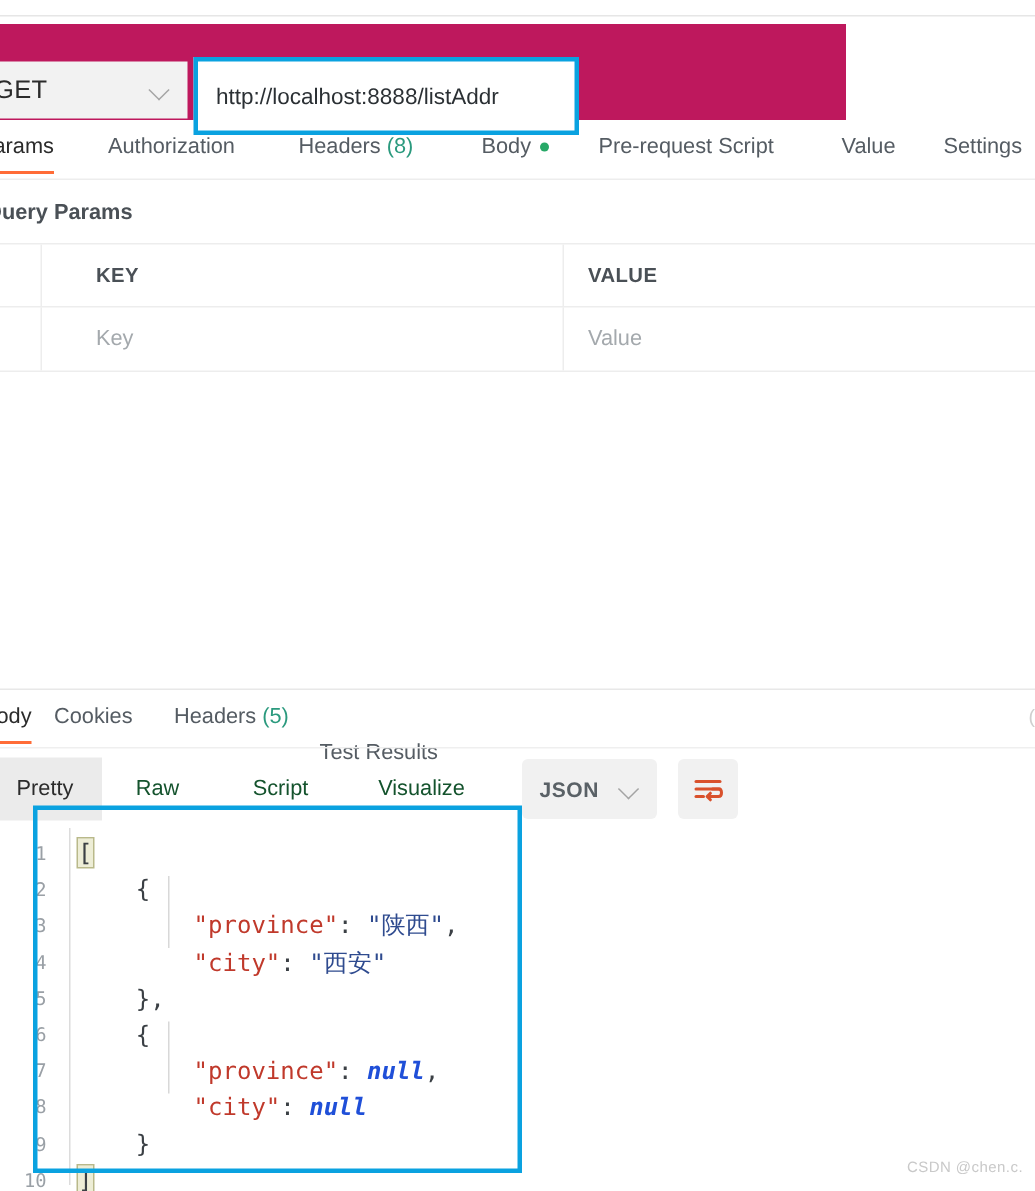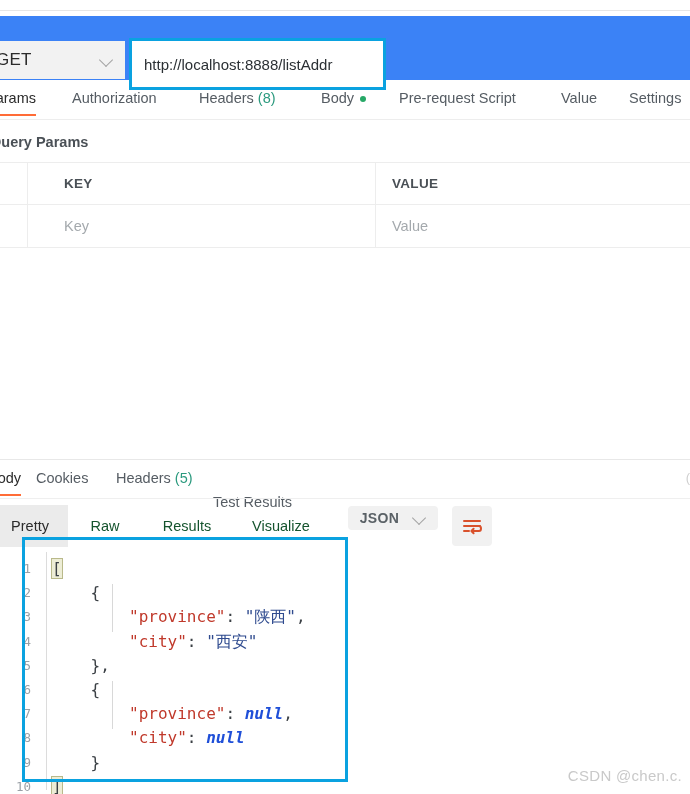--- a/index.html
+++ b/index.html
@@ -12,22 +12,22 @@
   #app { position: relative; width: 690px; height: 794px; background:#fff; }
 
   
   .top-divider {
     position:absolute; left:0; top:10px; width:690px; height:1px;
     background:#e6e6e6;
   }
 
   
   .url-row {
-    position:absolute; left:0; top:16px; width:690px; height:64px;
-    background:#3b82f6;
+    position:absolute; left:0; top:16px; width:564px; height:64px;
+    background:#be185d;
   }
   .method-box {
     position:absolute; left:0; top:25px; width:125px; height:38px;
     background:#f2f2f2; display:flex; align-items:center;
     justify-content:space-between; padding:0 12px 0 0;
   }
   .method-label {
     font-size:17px; color:#2b2b2b; font-weight:400; letter-spacing:.2px;
     margin-left:-4px;
   }
@@ -120,21 +120,21 @@
   }
 
   
   .fmt-bar { position:absolute; left:0; top:505px; width:690px; height:42px;text-align:right; }
   .seg {
     position:absolute; top:0; height:42px; display:flex; align-items:center;
     justify-content:center; font-size:14.5px; color:#14532d; cursor:pointer;
   }
   .seg.sel { background:#ebebeb; color:#2b2b2b; }
   .json-pill {
-    position:absolute; left:348px; top:506px; width:90px; height:24px;
+    position:absolute; left:348px; top:506px; width:90px; height:40px;
     background:#f1f1f1; border-radius:4px;
     display:flex; align-items:center; justify-content:center; gap:14px;
     cursor:pointer;
   }
   .json-pill .lbl { font-size:14px; color:#5a6166; font-weight:bold; letter-spacing:.4px; }
   .wrap-btn {
     position:absolute; left:452px; top:506px; width:40px; height:40px;
     background:#f1f1f1; border-radius:4px;
     display:flex; align-items:center; justify-content:center; cursor:pointer;
   }
@@ -171,21 +171,21 @@
     position:absolute; width:1px; background:#d8d8d8;
   }
 
   .code-highlight {
     position:absolute; left:22px; top:537px; width:326px; height:245px;
     border:3px solid #0aa2e0; pointer-events:none;
   }
 
   .watermark {
     position:absolute; right:8px; bottom:10px;
-    font-size:15px; color:#c9c9c9; letter-spacing:.3px;
+    font-size:10px; color:#c9c9c9; letter-spacing:.3px;
   }
 </style>
 </head>
 <body>
 
 <div id="app">
 
   <div class="top-divider"></div>
 
   <div class="url-row">
@@ -245,21 +245,21 @@
   <div class="resp-right-ghost">(</div>
 
   <div class="fmt-bar" id="fmt-views">
       <div class="seg sel" style="left: -8px; width: 76px;">
         <span>Pretty</span>
       </div>
       <div class="seg" style="left: 72px; width: 66px;">
         <span>Raw</span>
       </div>
       <div class="seg" style="left: 145px; width: 84px;">
-        <span>Results</span>
+        <span>Script</span>
       </div>
       <div class="seg" style="left: 234px; width: 94px;">
         <span>Visualize</span>
       </div>
     </div>
 
   <div class="json-pill">
     <span class="lbl">JSON</span>
     <span class="chev"></span>
   </div>

